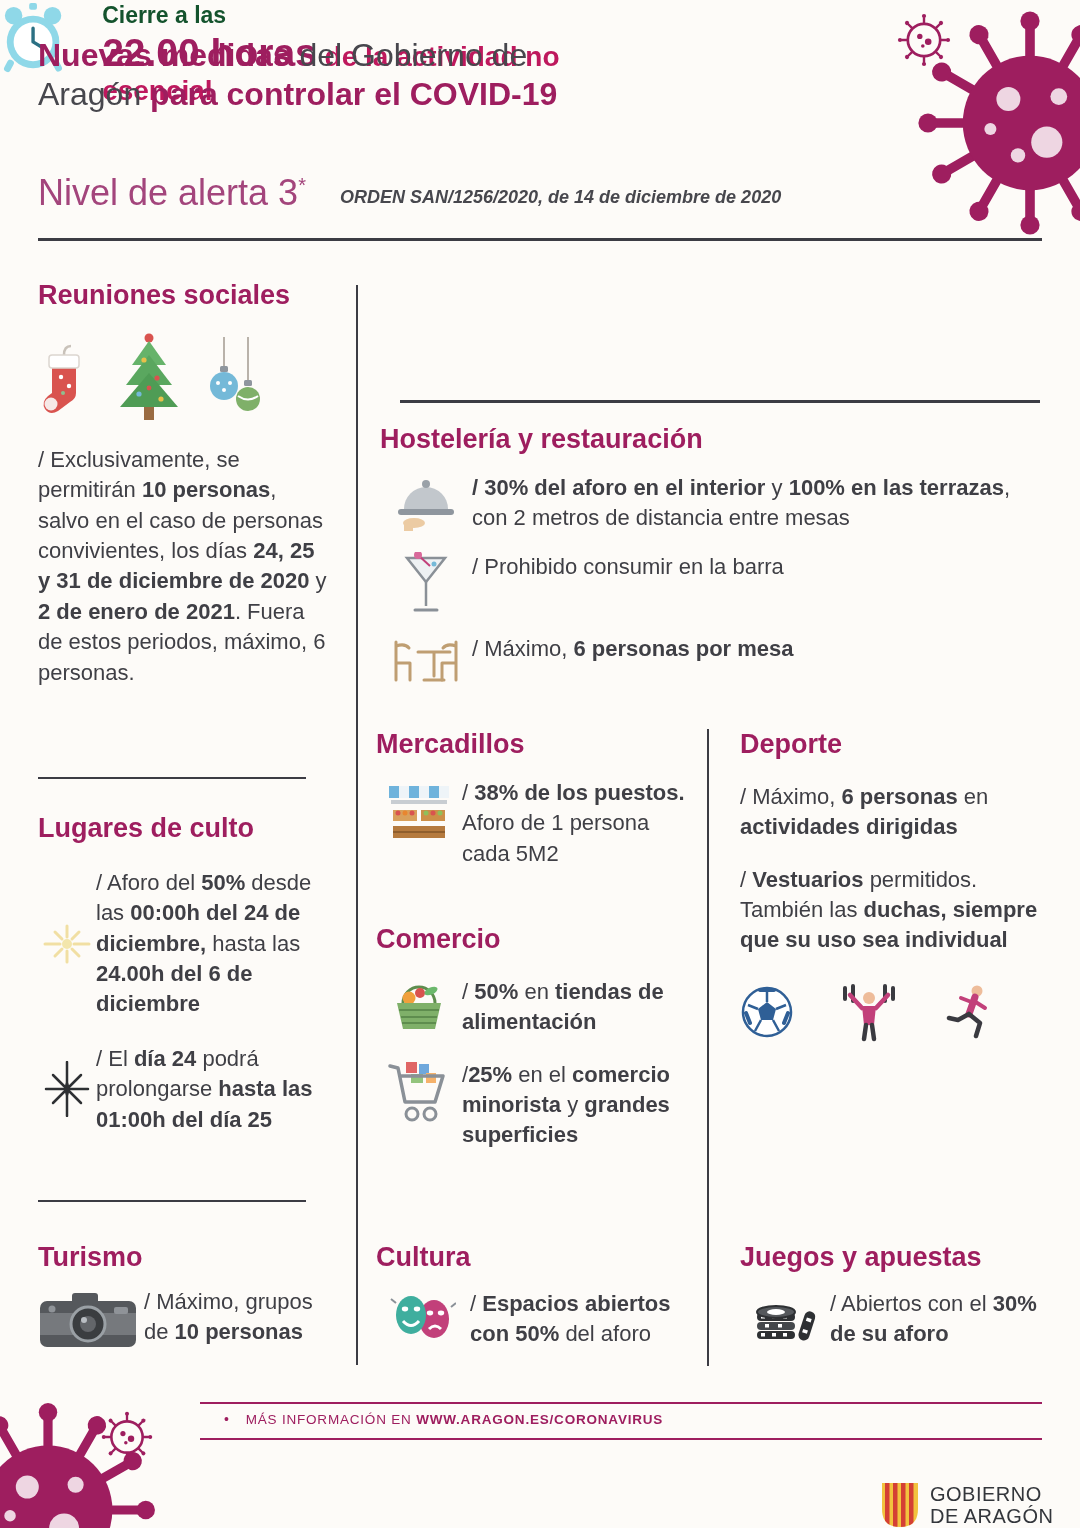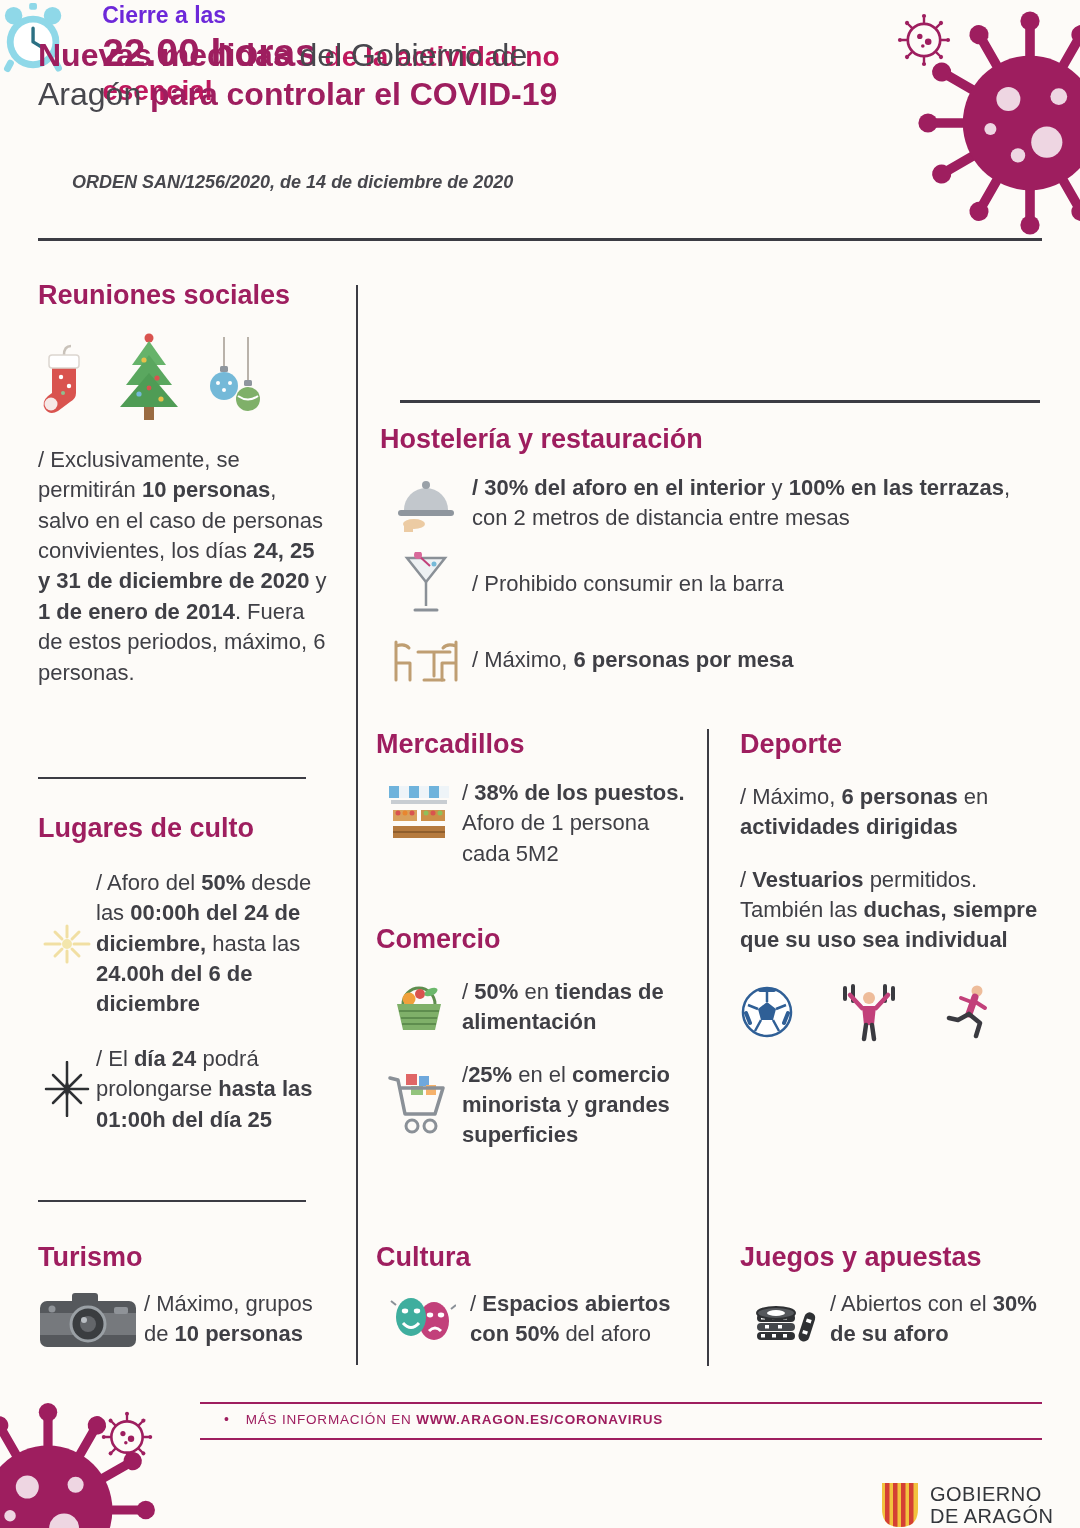--- a/index.html
+++ b/index.html
@@ -17,21 +17,21 @@
   .alert{font-size:36px;color:#a3457c;}
   .alert sup{font-size:20px;vertical-align:super}
   .order{font-size:18px;font-style:italic;font-weight:bold;color:#47474d;margin-left:34px;padding-bottom:6px;}
   .rule{position:absolute;background:#3c3c44}
   .hdr-rule{left:38px;top:238px;width:1004px;height:3px}
 
   
   .sec-title{font-size:27px;font-weight:bold;color:#9e1e5f;line-height:1.15}
   .txt{font-size:22px;line-height:1.38;color:#3f3f45}
   .txt .b{font-weight:bold}
-  .irow{display:flex;align-items:center}
+  .irow{display:flex;align-items:flex-start}
   .icol{flex:none;display:flex;justify-content:center;align-items:center}
 
   section{position:absolute}
   #sec-reuniones{left:38px;top:280px;width:292px}
   #sec-reuniones .xmas-row{display:flex;align-items:flex-end;gap:24px;margin-top:16px;height:96px}
   #sec-reuniones .txt{margin-top:22px}
 
   .d1{left:38px;top:777px;width:268px;height:2px}
   .d2{left:38px;top:1200px;width:268px;height:2px}
   .v1{left:356px;top:285px;width:2px;height:1080px}
@@ -43,21 +43,21 @@
   #sec-culto .txt{width:242px}
 
   #sec-turismo{left:38px;top:1242px;width:306px}
   #sec-turismo .irow{margin-top:14px}
   #sec-turismo .icol{width:106px;justify-content:flex-start}
   #sec-turismo .txt{width:196px}
 
   
   #closure{left:380px;top:280px;width:662px;display:flex;align-items:flex-start}
   #closure .ctext{margin-left:36px;padding-top:2px}
-  #closure .c1{font-size:23px;font-weight:bold;color:#6d28d9}
+  #closure .c1{font-size:23px;font-weight:bold;color:#14532d}
   #closure .c2{margin-top:2px}
   #closure .time{font-size:39px;font-weight:bold;color:#9e1e5f}
   #closure .suffix{font-size:28px;font-weight:bold;color:#be185d}
   .rule2{left:400px;top:400px;width:640px;height:2.5px}
 
   #sec-hosteleria{left:380px;top:424px;width:662px}
   #sec-hosteleria .irow{margin-top:18px}
   #sec-hosteleria .icol{width:92px}
   #sec-hosteleria .txt{width:562px}
 
@@ -165,20 +165,21 @@
     </svg>
   <svg class="virus vsm-bl" viewBox="-100 -100 200 200">
       <use href="#g-virus-outline"></use>
     </svg>
 
   <div class="title">
     <div><span class="mag">Nuevas medidas</span><span> del Gobierno de</span></div>
     <div><span>Aragón </span><span class="mag">para controlar el COVID-19</span></div>
   </div>
   <div class="alert-row">
+    <div class="alert"><span>Nivel de alerta 3</span><sup>*</sup></div>
     <div class="order">ORDEN SAN/1256/2020, de 14 de diciembre de 2020</div>
   </div>
   <div class="rule hdr-rule"></div>
 
   <div class="rule d1"></div>
   <div class="rule d2"></div>
   <div class="rule v1"></div>
   <div class="rule v2"></div>
   <div class="rule rule2"></div>
 
@@ -212,21 +213,21 @@
         <rect x="12" y="29" width="8" height="6" rx="1.5" fill="#8f969e"></rect>
         <circle cx="16" cy="49" r="14" fill="#74b9d8"></circle>
         <circle cx="10" cy="46" r="2" fill="#fff"></circle>
           <circle cx="16" cy="53" r="2" fill="#fff"></circle>
           <circle cx="22" cy="46" r="2" fill="#fff"></circle>
         <rect x="36" y="43" width="8" height="6" rx="1.5" fill="#8f969e"></rect>
         <circle cx="40" cy="62" r="12" fill="#7fb069"></circle>
         <path d="M30 59 q10 7 20 0" stroke="#fff" stroke-width="2" fill="none"></path>
       </svg>
     </div>
-    <p class="txt"><span>/ Exclusivamente, se permitirán </span><span class="b">10 personas</span><span>, salvo en el caso de personas convivientes, los días </span><span class="b">24, 25 y 31 de diciembre de 2020</span><span> y </span><span class="b">1 de enero de 2014</span><span>. Fuera de estos periodos, máximo, 6 personas.</span></p>
+    <p class="txt"><span>/ Exclusivamente, se permitirán </span><span class="b">10 personas</span><span>, salvo en el caso de personas convivientes, los días </span><span class="b">24, 25 y 31 de diciembre de 2020</span><span> y </span><span class="b">2 de enero de 2021</span><span>. Fuera de estos periodos, máximo, 6 personas.</span></p>
   </section>
 
   <section id="sec-culto">
     <h2 class="sec-title">Lugares de culto</h2>
     <div class="irow">
       <span class="icol">
         <svg width="52" height="52" viewBox="0 0 52 52">
           <g stroke="#f0dd9a" stroke-width="3" stroke-linecap="round" opacity="0.9">
             <line x1="26" y1="8" x2="26" y2="19"></line>
               <line x1="26" y1="33" x2="26" y2="44"></line>

